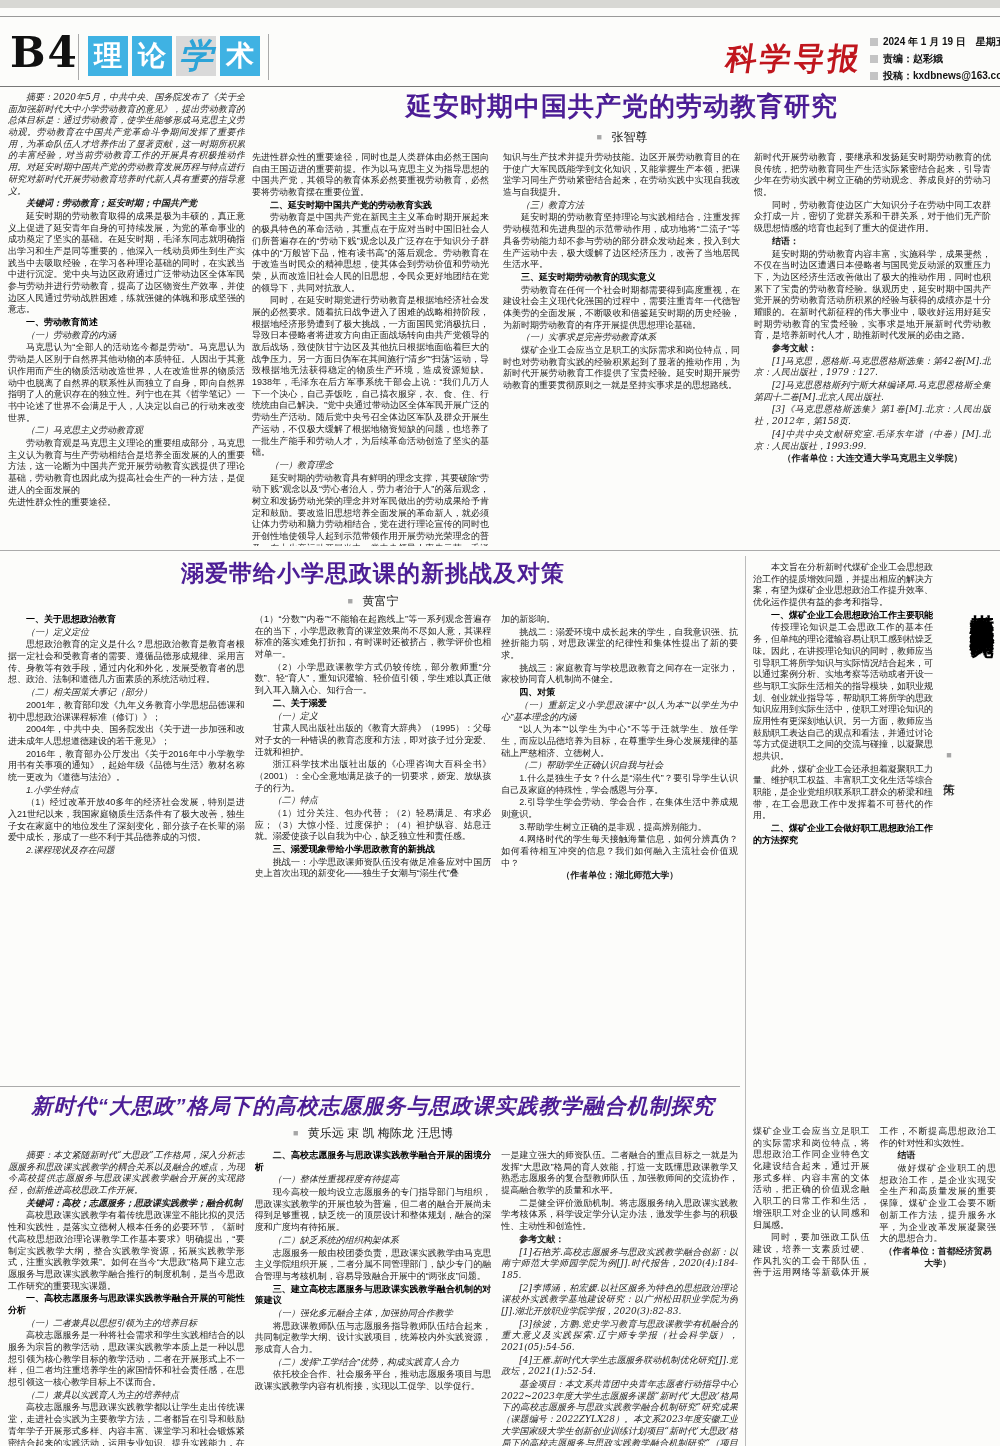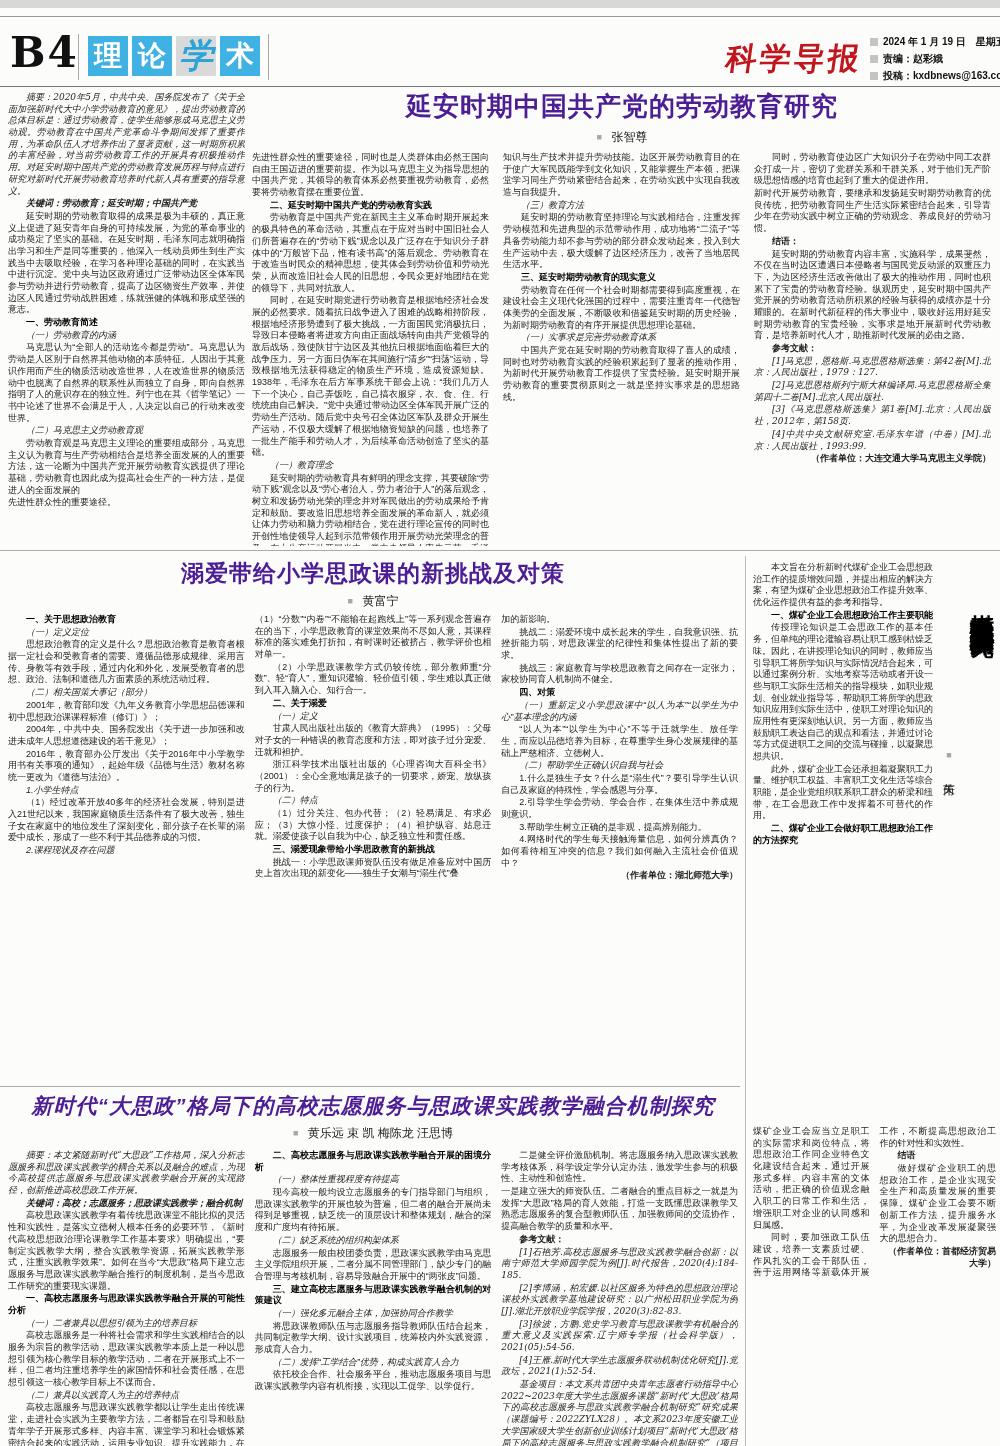--- a/index.html
+++ b/index.html
@@ -28,21 +28,21 @@
   .col{font-size:9px;line-height:1.3;text-align:justify;color:#222;overflow:hidden;}
   .blk{margin:0 0 1px 0;text-indent:2em;}
   .b-pc{text-indent:0;}
   .b-h1{font-weight:700;color:#000;}
   .b-h2{font-weight:400;font-style:italic;}
   .b-abs{font-style:italic;font-family:"DejaVu Serif","Liberation Serif",serif;}
   .b-kw{font-style:italic;font-weight:700;font-family:"DejaVu Serif","Liberation Serif",serif;}
   .b-ref,.b-fund{font-style:italic;font-family:"DejaVu Serif","Liberation Serif",serif;}
   .b-refh{font-weight:700;}
   .b-concl{font-weight:700;}
-  .b-author{font-weight:700;text-align:right;text-indent:0;}
+  .b-author{font-weight:700;text-align:center;text-indent:0;}
   
   .a1-col1{position:absolute;left:8px;top:84px;width:237px;height:454px;}
   .a1-head{position:absolute;left:252px;top:84px;width:740px;text-align:center;}
   .a1-cols{position:absolute;left:252px;top:144px;width:740px;height:394px;display:flex;gap:14px;}
   .a1-cols .col{width:237px;height:394px;}
   .a2-head{position:absolute;left:8px;top:552px;width:730px;text-align:center;}
   .a2-cols{position:absolute;left:8px;top:606px;width:730px;height:468px;display:flex;gap:10px;}
   .a2-cols .col{width:237px;height:468px;}
   .a3-main{position:absolute;left:753px;top:554px;width:180px;height:520px;}
   .a3-strip{position:absolute;left:936px;top:554px;width:60px;height:520px;}
@@ -116,25 +116,25 @@
         <p class="blk b-h2">（一）教育理念</p>
         <p class="blk b-p">延安时期的劳动教育具有鲜明的理念支撑，其要破除“劳动下贱”观念以及“劳心者治人，劳力者治于人”的落后观念，树立和发扬劳动光荣的理念并对军民做出的劳动成果给予肯定和鼓励。要改造旧思想培养全面发展的革命新人，就必须让体力劳动和脑力劳动相结合，党在进行理论宣传的同时也开创性地使领导人起到示范带领作用开展劳动光荣理念的普及。在大生产运动开展当中，党中央领导人率先示范，毛泽东亲自开荒种菜，周恩来参与纺织生产，朱德工作之余拾柴拾粪等等。</p>
       </div>
     <div class="col">
         <p class="blk b-pc">知识与生产技术并提升劳动技能。边区开展劳动教育目的在于使广大军民既能学到文化知识，又能掌握生产本领，把课堂学习同生产劳动紧密结合起来，在劳动实践中实现自我改造与自我提升。</p>
         <p class="blk b-h2">（三）教育方法</p>
         <p class="blk b-p">延安时期的劳动教育坚持理论与实践相结合，注重发挥劳动模范和先进典型的示范带动作用，成功地将“二流子”等具备劳动能力却不参与劳动的部分群众发动起来，投入到大生产运动中去，极大缓解了边区经济压力，改善了当地居民生活水平。</p>
         <p class="blk b-h1">三、延安时期劳动教育的现实意义</p>
         <p class="blk b-p">劳动教育在任何一个社会时期都需要得到高度重视，在建设社会主义现代化强国的过程中，需要注重青年一代德智体美劳的全面发展，不断吸收和借鉴延安时期的历史经验，为新时期劳动教育的有序开展提供思想理论基础。</p>
         <p class="blk b-h2">（一）实事求是完善劳动教育体系</p>
-        <p class="blk b-p">中国共产党在延安时期的劳动教育取得了喜人的成绩，同时也对劳动教育实践的经验积累起到了显著的推动作用，为新时代开展劳动教育工作提供了宝贵经验。延安时期开展劳动教育的重要贯彻原则之一就是坚持实事求是的思想路线。</p>
-      </div>
-    <div class="col">
+        <p class="blk b-p">煤矿企业工会应当立足职工的实际需求和岗位特点，同时也对劳动教育实践的经验积累起到了显著的推动作用，为新时代开展劳动教育工作提供了宝贵经验。延安时期开展劳动教育的重要贯彻原则之一就是坚持实事求是的思想路线。</p>
+      </div>
+    <div class="col">
+        <p class="blk b-pc">新时代开展劳动教育，要继承和发扬延安时期劳动教育的优良传统，把劳动教育同生产生活实际紧密结合起来，引导青少年在劳动实践中树立正确的劳动观念、养成良好的劳动习惯。</p>
         <p class="blk b-p">同时，劳动教育使边区广大知识分子在劳动中同工农群众打成一片，密切了党群关系和干群关系，对于他们无产阶级思想情感的培育也起到了重大的促进作用。</p>
-        <p class="blk b-pc">新时代开展劳动教育，要继承和发扬延安时期劳动教育的优良传统，把劳动教育同生产生活实际紧密结合起来，引导青少年在劳动实践中树立正确的劳动观念、养成良好的劳动习惯。</p>
         <p class="blk b-concl">结语：</p>
         <p class="blk b-p">延安时期的劳动教育内容丰富，实施科学，成果斐然，不仅在当时边区遭遇日本侵略者与国民党反动派的双重压力下，为边区经济生活改善做出了极大的推动作用，同时也积累下了宝贵的劳动教育经验。纵观历史，延安时期中国共产党开展的劳动教育活动所积累的经验与获得的成绩亦是十分耀眼的。在新时代新征程的伟大事业中，吸收好运用好延安时期劳动教育的宝贵经验，实事求是地开展新时代劳动教育，是培养新时代人才，助推新时代发展的必由之路。</p>
         <p class="blk b-refh">参考文献：</p>
         <p class="blk b-ref">[1]马克思，恩格斯.马克思恩格斯选集：第42卷[M].北京：人民出版社，1979：127.</p>
         <p class="blk b-ref">[2]马克思恩格斯列宁斯大林编译局.马克思恩格斯全集第四十二卷[M].北京人民出版社.</p>
         <p class="blk b-ref">[3]《马克思恩格斯选集》第1卷[M].北京：人民出版社，2012年，第158页.</p>
         <p class="blk b-ref">[4]中共中央文献研究室.毛泽东年谱（中卷）[M].北京：人民出版社，1993:99.</p>
         <p class="blk b-author">（作者单位：大连交通大学马克思主义学院）</p>
       </div>
   </div>
@@ -238,22 +238,22 @@
         <p class="blk b-p">现今高校一般均设立志愿服务的专门指导部门与组织，思政课实践教学的开展也较为普遍，但二者的融合开展尚未得到足够重视，缺乏统一的顶层设计和整体规划，融合的深度和广度均有待拓展。</p>
         <p class="blk b-h2">（二）缺乏系统的组织构架体系</p>
         <p class="blk b-p">志愿服务一般由校团委负责，思政课实践教学由马克思主义学院组织开展，二者分属不同管理部门，缺少专门的融合管理与考核机制，容易导致融合开展中的“两张皮”问题。</p>
         <p class="blk b-h1">三、建立高校志愿服务与思政课实践教学融合机制的对策建议</p>
         <p class="blk b-h2">（一）强化多元融合主体，加强协同合作教学</p>
         <p class="blk b-p">将思政课教师队伍与志愿服务指导教师队伍结合起来，共同制定教学大纲、设计实践项目，统筹校内外实践资源，形成育人合力。</p>
         <p class="blk b-h2">（二）发挥“工学结合”优势，构成实践育人合力</p>
         <p class="blk b-p">依托校企合作、社会服务平台，推动志愿服务项目与思政课实践教学内容有机衔接，实现以工促学、以学促行。</p>
       </div>
     <div class="col">
+        <p class="blk b-pc">一是建立强大的师资队伍。二者融合的重点目标之一就是为发挥“大思政”格局的育人效能，打造一支既懂思政课教学又熟悉志愿服务的复合型教师队伍，加强教师间的交流协作，提高融合教学的质量和水平。</p>
         <p class="blk b-p">二是健全评价激励机制。将志愿服务纳入思政课实践教学考核体系，科学设定学分认定办法，激发学生参与的积极性、主动性和创造性。</p>
-        <p class="blk b-pc">一是建立强大的师资队伍。二者融合的重点目标之一就是为发挥“大思政”格局的育人效能，打造一支既懂思政课教学又熟悉志愿服务的复合型教师队伍，加强教师间的交流协作，提高融合教学的质量和水平。</p>
         <p class="blk b-refh">参考文献：</p>
         <p class="blk b-ref">[1]石艳芳.高校志愿服务与思政实践教学融合创新：以南宁师范大学师园学院为例[J].时代报告，2020(4):184-185.</p>
         <p class="blk b-ref">[2]李博涵，柏宏媛.以社区服务为特色的思想政治理论课校外实践教学基地建设研究：以广州松田职业学院为例[J].湖北开放职业学院学报，2020(3):82-83.</p>
         <p class="blk b-ref">[3]徐波，方鹏.党史学习教育与思政课教学有机融合的重大意义及实践探索.辽宁师专学报（社会科学版），2021(05):54-56.</p>
         <p class="blk b-ref">[4]王雁.新时代大学生志愿服务联动机制优化研究[J].党政坛，2021(1):52-54.</p>
         <p class="blk b-fund">基金项目：本文系共青团中央青年志愿者行动指导中心2022~2023年度大学生志愿服务课题“新时代‘大思政’格局下的高校志愿服务与思政实践教学融合机制研究”研究成果（课题编号：2022ZYLX28）。本文系2023年度安徽工业大学国家级大学生创新创业训练计划项目“新时代‘大思政’格局下的高校志愿服务与思政实践教学融合机制研究”（项目编号：202310360131）。</p>
       </div>
   </div>
 
 </div>

